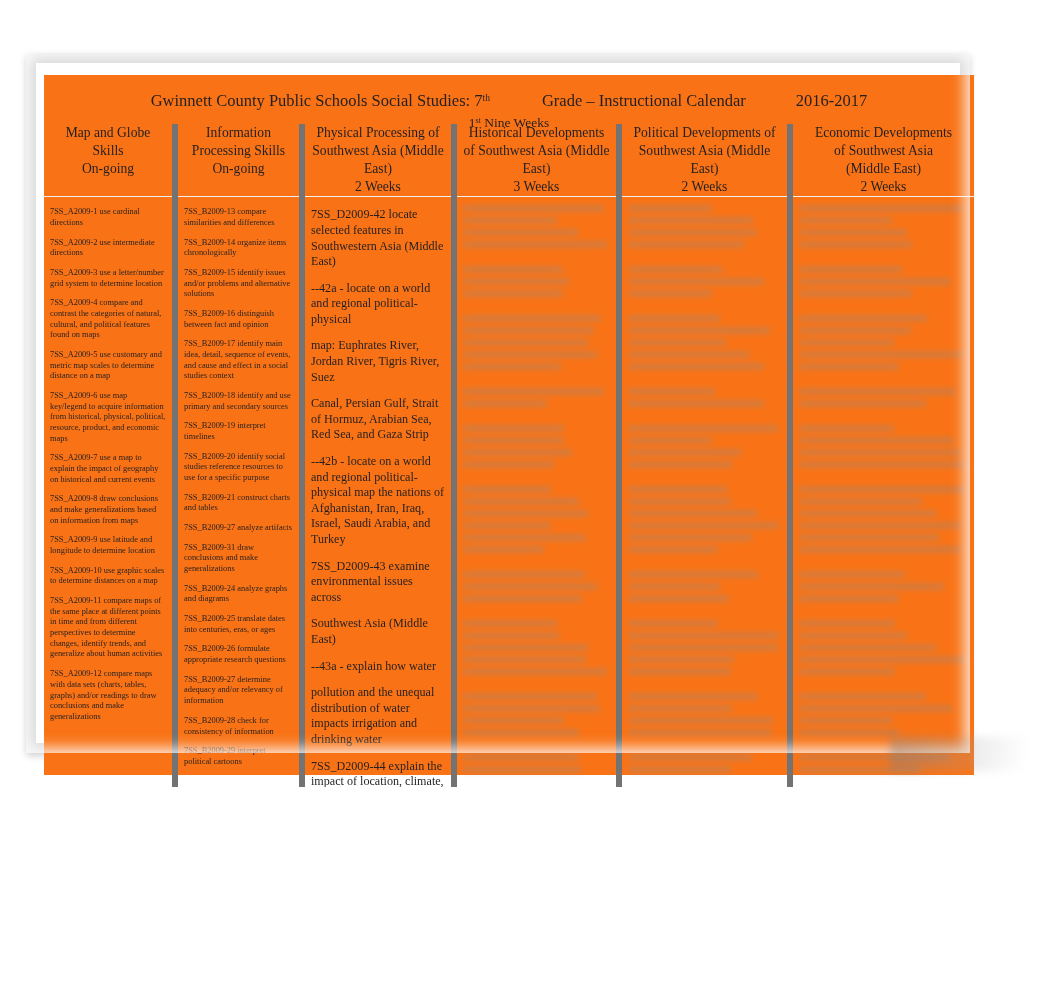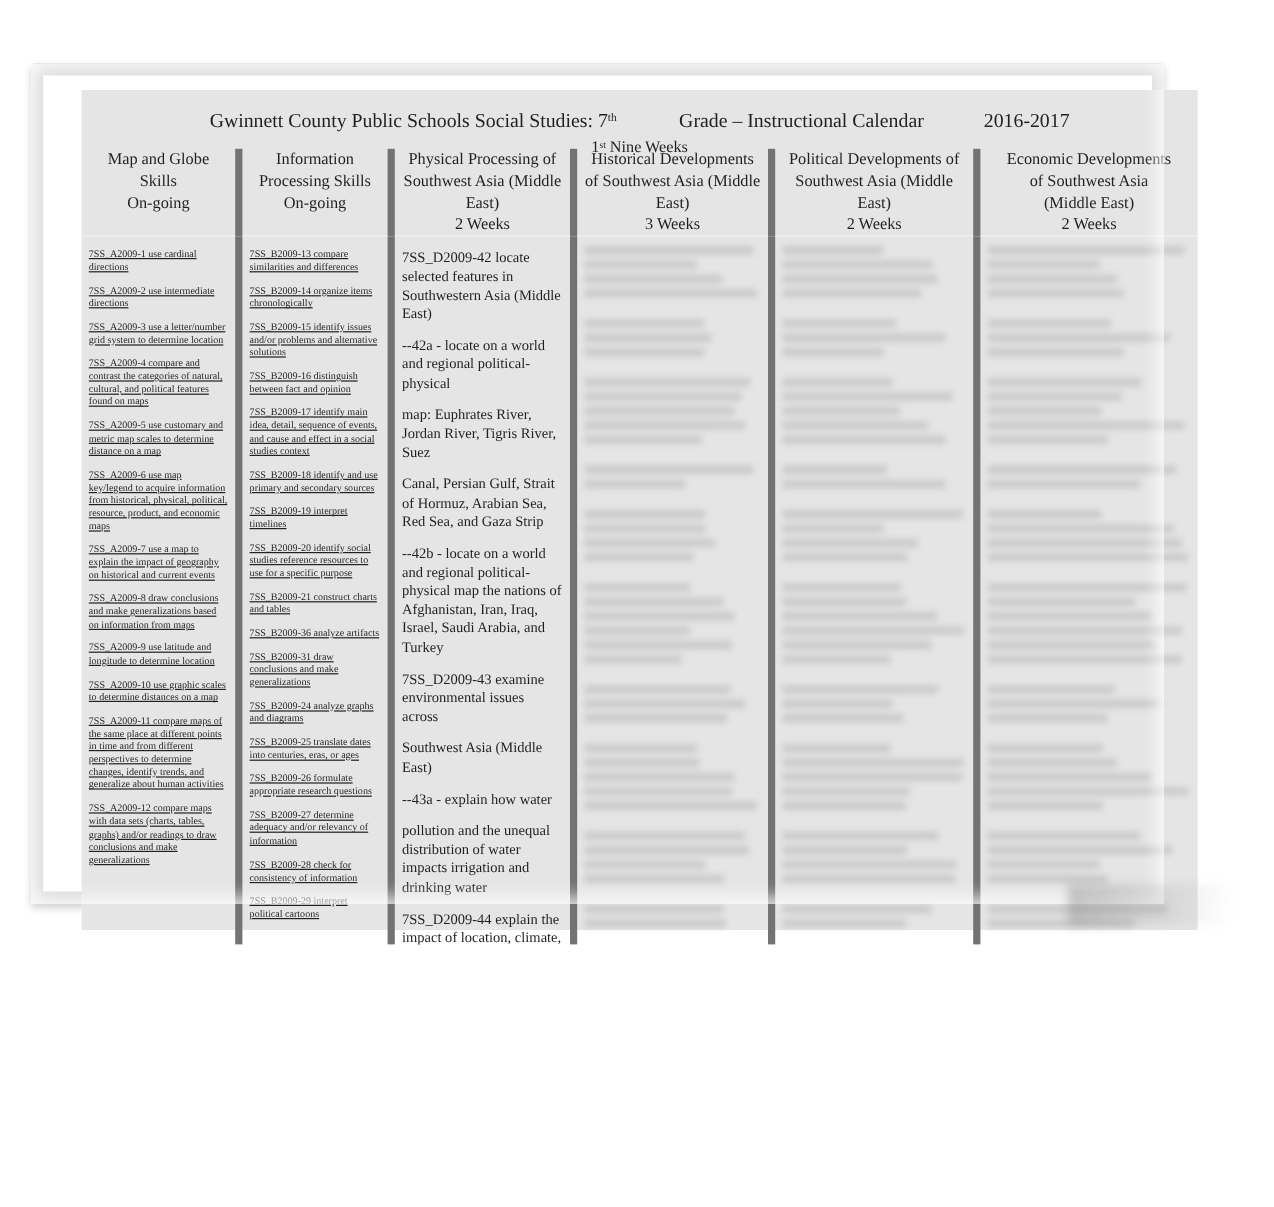--- a/index.html
+++ b/index.html
@@ -40,25 +40,25 @@
   .doc-frame::after {
     content: "";
     position: absolute;
     left: -10px; top: -10px; right: -10px; bottom: -10px;
     box-shadow: 0 0 14px 5px rgba(255,255,255,0.85) inset;
     pointer-events: none;
   }
 
   .doc-sheet {
     position: absolute;
-    left: 32px;
+    left: 8px;
     top: 12px;
     width: 930px;
     height: 700px;
-    background: #e5e5e5;
+    background: #f97316;
   }
 
   
   .title-line {
     position: absolute;
     left: 0;
     top: 16px;
     width: 930px;
     text-align: center;
     font-size: 16.5px;
@@ -122,21 +122,20 @@
     height: 590px;
     box-sizing: border-box;
     overflow: hidden;
   }
 
   
   .std-sm {
     font-size: 8.4px;
     line-height: 1.27;
     margin: 0 0 9px 0;
-    text-decoration: underline;
   }
   .std-sm:first-child { margin-top: 2px; }
 
   
   .std-lg {
     font-size: 12.1px;
     line-height: 1.29;
     margin: 0 0 11px 0;
   }
   .std-lg:first-child { margin-top: 2px; }
@@ -256,21 +255,21 @@
                 <div class="col-body" id="body-1">
                   <p class="std-sm">7SS_B2009-13 compare similarities and differences</p>
                   <p class="std-sm">7SS_B2009-14 organize items chronologically</p>
                   <p class="std-sm">7SS_B2009-15 identify issues and/or problems and alternative solutions</p>
                   <p class="std-sm">7SS_B2009-16 distinguish between fact and opinion</p>
                   <p class="std-sm">7SS_B2009-17 identify main idea, detail, sequence of events, and cause and effect in a social studies context</p>
                   <p class="std-sm">7SS_B2009-18 identify and use primary and secondary sources</p>
                   <p class="std-sm">7SS_B2009-19 interpret timelines</p>
                   <p class="std-sm">7SS_B2009-20 identify social studies reference resources to use for a specific purpose</p>
                   <p class="std-sm">7SS_B2009-21 construct charts and tables</p>
-                  <p class="std-sm">7SS_B2009-36 analyze artifacts</p>
+                  <p class="std-sm">7SS_B2009-27 analyze artifacts</p>
                   <p class="std-sm">7SS_B2009-31 draw conclusions and make generalizations</p>
                   <p class="std-sm">7SS_B2009-24 analyze graphs and diagrams</p>
                   <p class="std-sm">7SS_B2009-25 translate dates into centuries, eras, or ages</p>
                   <p class="std-sm">7SS_B2009-26 formulate appropriate research questions</p>
                   <p class="std-sm">7SS_B2009-27 determine adequacy and/or relevancy of information</p>
                   <p class="std-sm">7SS_B2009-28 check for consistency of information</p>
                   <p class="std-sm">7SS_B2009-29 interpret political cartoons</p>
                 </div>
               </td>
             <td>

